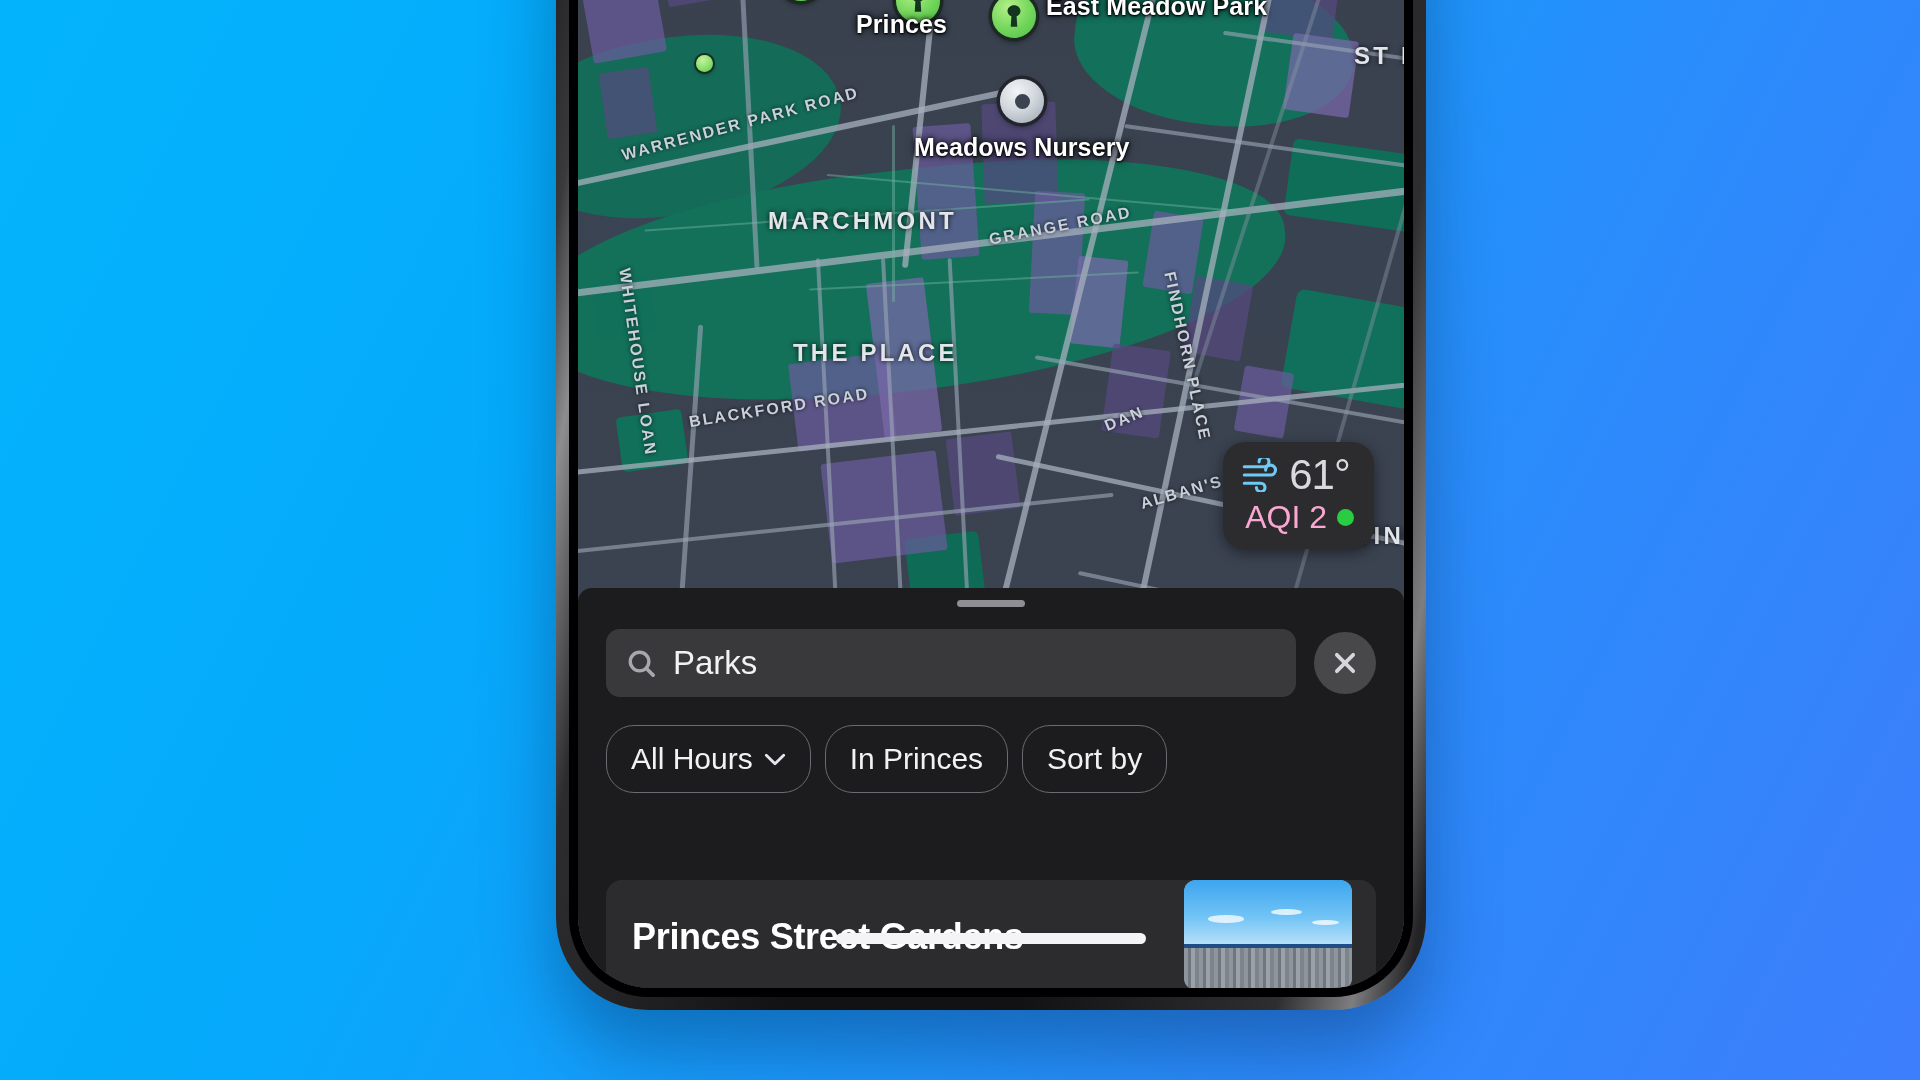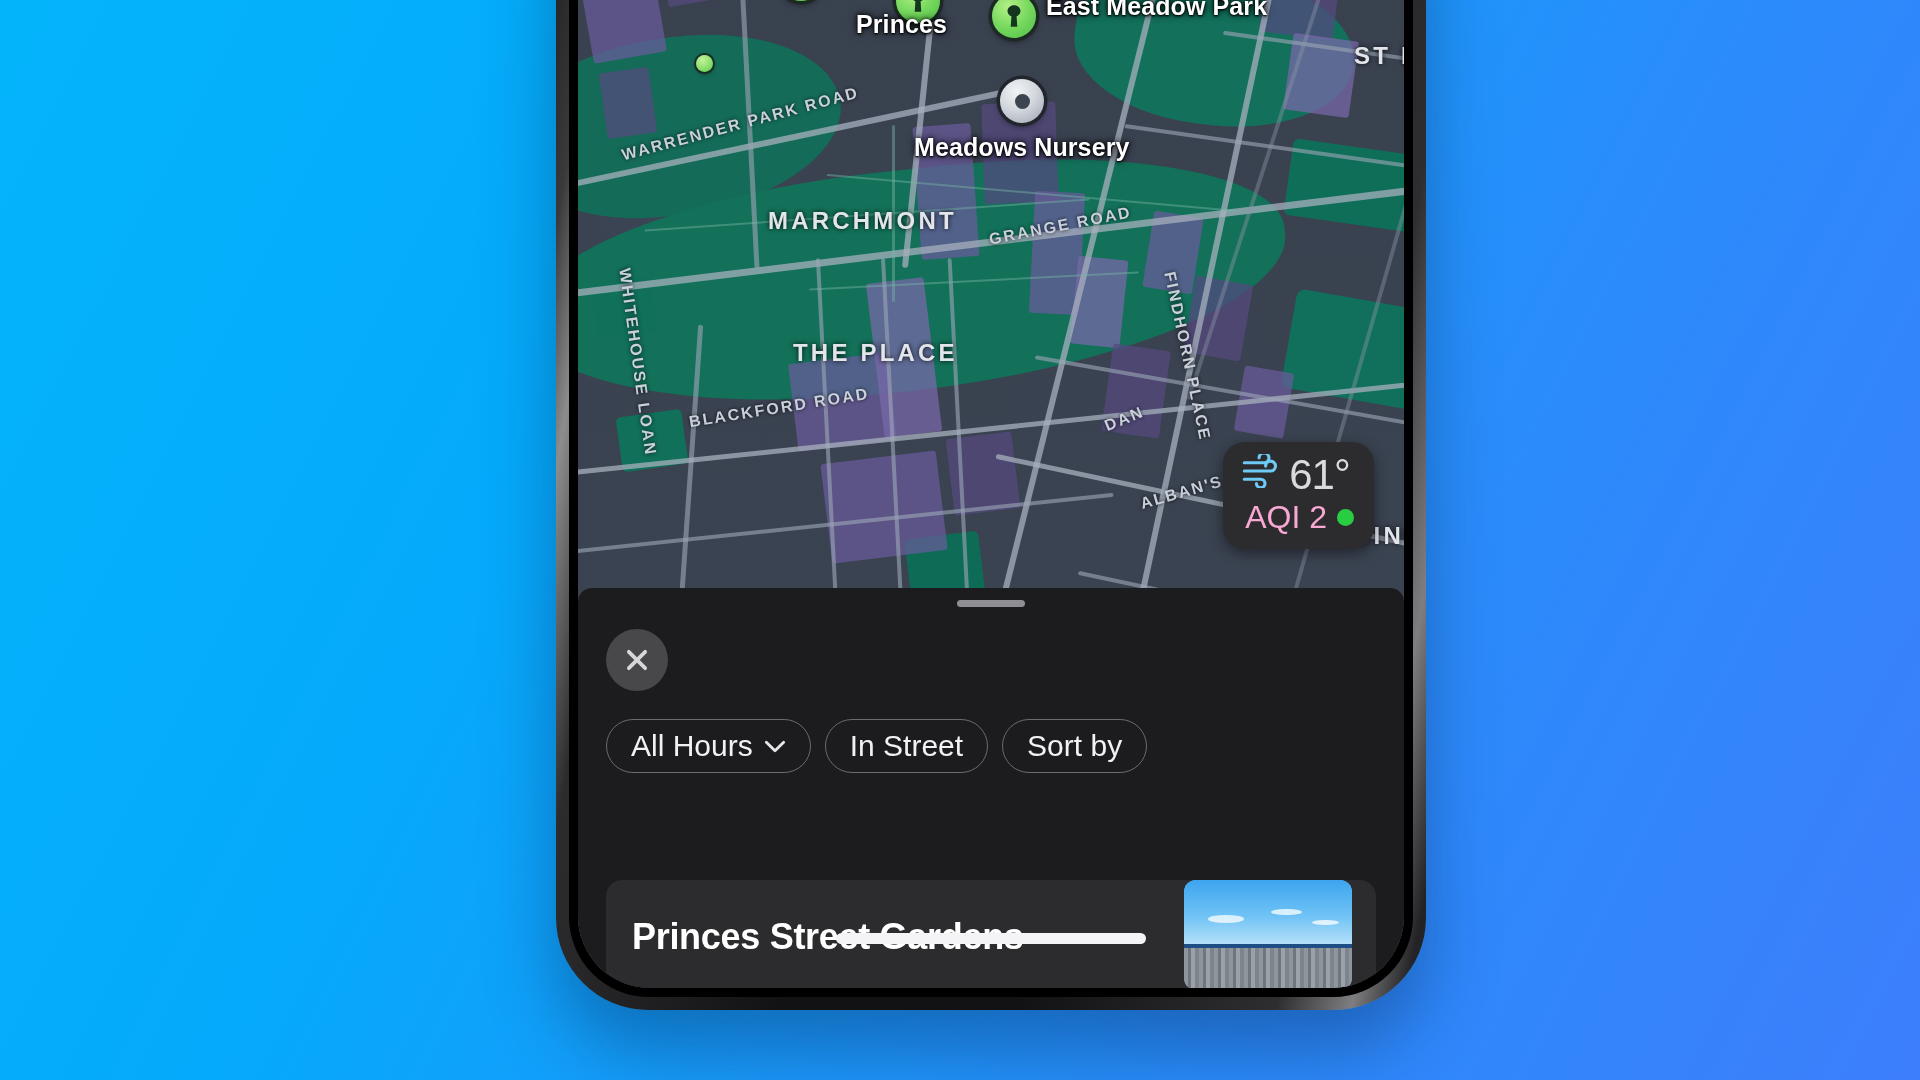--- a/index.html
+++ b/index.html
@@ -123,21 +123,21 @@
   }
 
   
   #weather {
     position:absolute; right:30px; top:560px;
     background:#2c2c2e; border-radius:22px;
     padding:12px 20px 13px 18px;
     box-shadow:0 4px 14px rgba(0,0,0,.45);
     min-width:130px;
   }
-  #weather .top { display:flex; align-items:flex-start; gap:2px; }
+  #weather .top { display:flex; align-items:center; gap:2px; }
   #weather .temp { color:#d8dade; font-size:42px; font-weight:400; line-height:1; letter-spacing:-1px; }
   #weather .aqi { display:flex; align-items:center; gap:10px; margin-top:3px; padding-left:4px; }
   #weather .aqi-text { color:#f9a8d4; font-size:32px; font-weight:400; }
   #weather .aqi-dot { width:17px; height:17px; border-radius:50%; background:#28cd41; }
 
   
   #sheet {
     position:absolute; left:0; right:0; bottom:0; height:400px;
     background:#1c1c1e;
     border-radius:14px 14px 0 0;
@@ -165,21 +165,21 @@
     background:#48484b; display:flex; align-items:center; justify-content:center;
   }
   #clear-btn svg { width:28px; height:28px; stroke:#d7d7db; stroke-width:3.2; stroke-linecap:round; }
 
   #chips {
     display:flex; gap:14px; padding:28px 0 0 28px; overflow:hidden;
   }
   .chip {
     display:flex; align-items:center; gap:11px;
     border:1.7px solid #6b6b70; border-radius:28px;
-    padding:9px 24px; color:#f2f2f4; font-size:30px;
+    padding:16px 24px; color:#f2f2f4; font-size:30px;
     white-space:nowrap; background:transparent;
   }
   .chip .chev { width:22px; height:13px; flex:none; }
   .chip .chev path { fill:none; stroke:#e6e6ea; stroke-width:2.6; stroke-linecap:round; stroke-linejoin:round; }
 
   #result-card {
     position:absolute; left:28px; right:28px; bottom:0; top:292px;
     background:#2c2c2e; border-radius:16px 16px 0 0;
     padding:0 26px;
   }
@@ -334,37 +334,44 @@
           <span class="aqi-text">AQI 2</span>
           <span class="aqi-dot"></span>
         </div>
       </div>
     </div>
 
     <div id="sheet">
       <div id="grabber"></div>
 
       <div id="searchbar-row">
+        <div id="searchbox">
+          <svg class="magn" viewBox="0 0 24 24">
+            <circle cx="10.5" cy="10.5" r="7.2"></circle>
+            <line x1="15.8" y1="15.8" x2="21" y2="21"></line>
+          </svg>
+          <span id="search-input-text">Parks</span>
+        </div>
         <div id="clear-btn">
           <svg viewBox="0 0 24 24">
             <line x1="5" y1="5" x2="19" y2="19"></line>
                 <line x1="19" y1="5" x2="5" y2="19"></line>
           </svg>
         </div>
       </div>
 
       <div id="chips">
         <div class="chip">
           <span>All Hours</span>
           <svg class="chev" viewBox="0 0 20 12">
                 <path d="M2 2l8 8 8-8"></path>
               </svg>
         </div>
         <div class="chip">
-          <span>In Street</span>
+          <span>In Princes</span>
         </div>
         <div class="chip">
           <span>Sort by</span>
         </div>
       </div>
 
       <div id="result-card">
         <div id="result-title">Princes Street Gardens</div>
         <div id="result-thumb">
           <div class="sky"></div>

